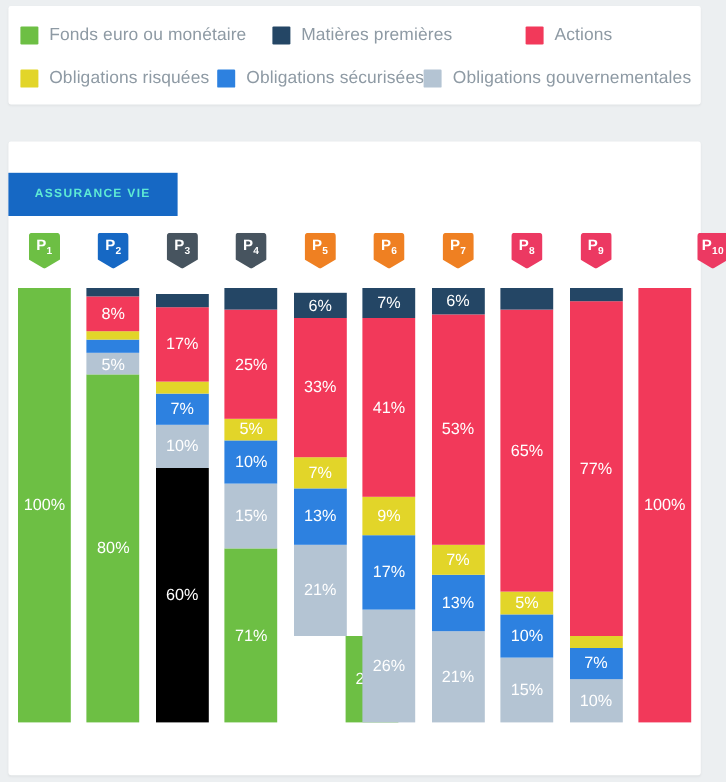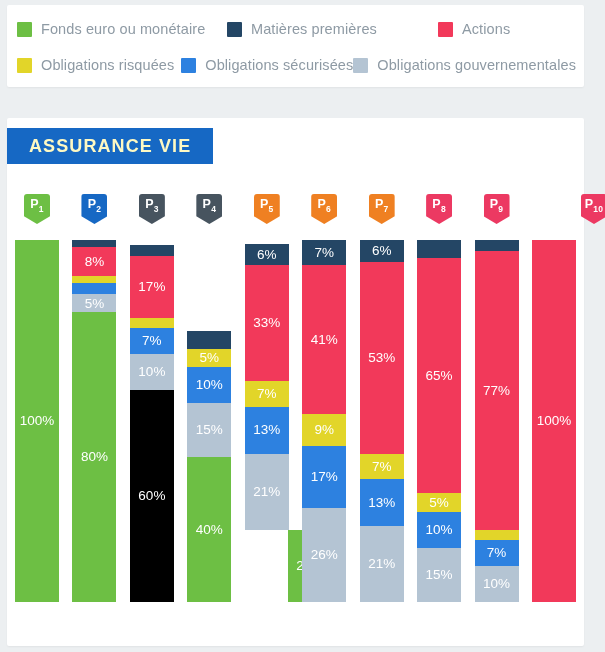--- a/index.html
+++ b/index.html
@@ -58,27 +58,27 @@
     top: 118px;
     width: 577px;
     height: 528px;
     background: #ffffff;
     border-radius: 2px;
     box-shadow: 0 1px 2px rgba(0,0,0,0.05);
   }
   .panel-title {
     position: absolute;
     left: 0;
-    top: 10px;
+    top: 26px;
     height: 36px;
     line-height: 36px;
     padding: 0 22px;
     background: #1668c4;
-    color: #fef9c3;
-    font-size: 18px;
+    color: #5eead4;
+    font-size: 10px;
     font-weight: bold;
     letter-spacing: 1.1px;
   }
 
   
   .markers {
     position: absolute;
     left: 8px;
     top: 76px;
     width: 561px;
@@ -250,30 +250,33 @@
           <span>7%</span>
         </div>
         <div class="seg" style="background: rgb(226, 213, 41); height: 10.86px;"></div>
         <div class="seg" style="background: rgb(242, 57, 90); height: 61.54px;">
           <span>17%</span>
         </div>
         <div class="seg" style="background: rgb(36, 70, 101); height: 10.86px;"></div>
       </div>
       <div class="bar" style="left: 172.333px; display: flex; flex-direction: column-reverse;">
         <div class="seg" style="background: rgb(109, 191, 68); height: 144.8px;">
-          <span>40%</span>
+          <span>71%</span>
         </div>
         <div class="seg" style="background: rgb(180, 196, 211); height: 54.3px;">
           <span>15%</span>
         </div>
         <div class="seg" style="background: rgb(45, 129, 224); height: 36.2px;">
           <span>10%</span>
         </div>
         <div class="seg" style="background: rgb(226, 213, 41); height: 18.1px;">
           <span>5%</span>
+        </div>
+        <div class="seg" style="background: rgb(242, 57, 90); height: 90.5px;">
+          <span>25%</span>
         </div>
         <div class="seg" style="background: rgb(36, 70, 101); height: 18.1px;"></div>
       </div>
       <div class="bar" style="left: 229.778px; display: flex; flex-direction: column-reverse;">
         <div class="seg" style="background: rgb(109, 191, 68); height: 72.4px; margin-left: 43px;">
           <span>20%</span>
         </div>
         <div class="seg" style="background: rgb(180, 196, 211); height: 76.02px;">
           <span>21%</span>
         </div>

